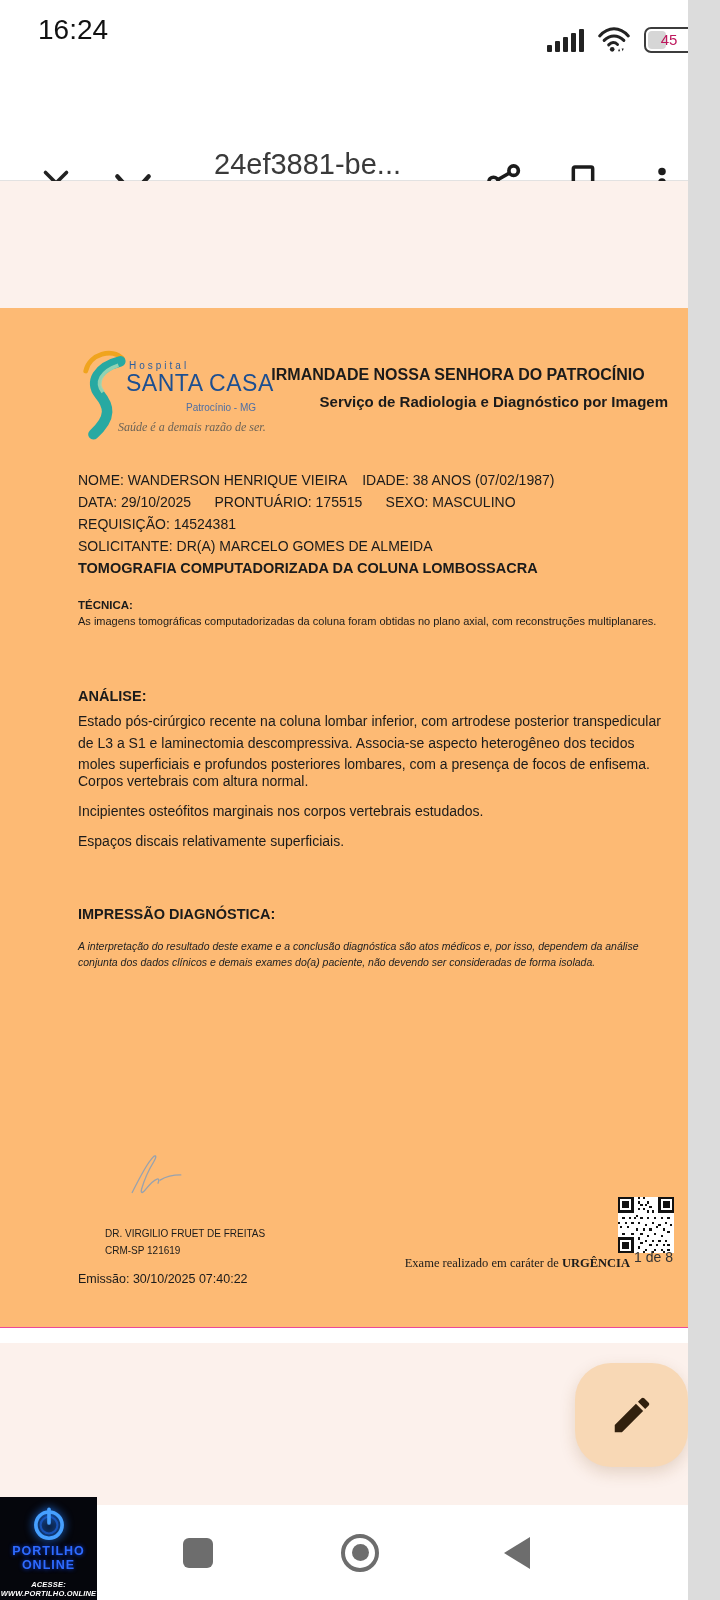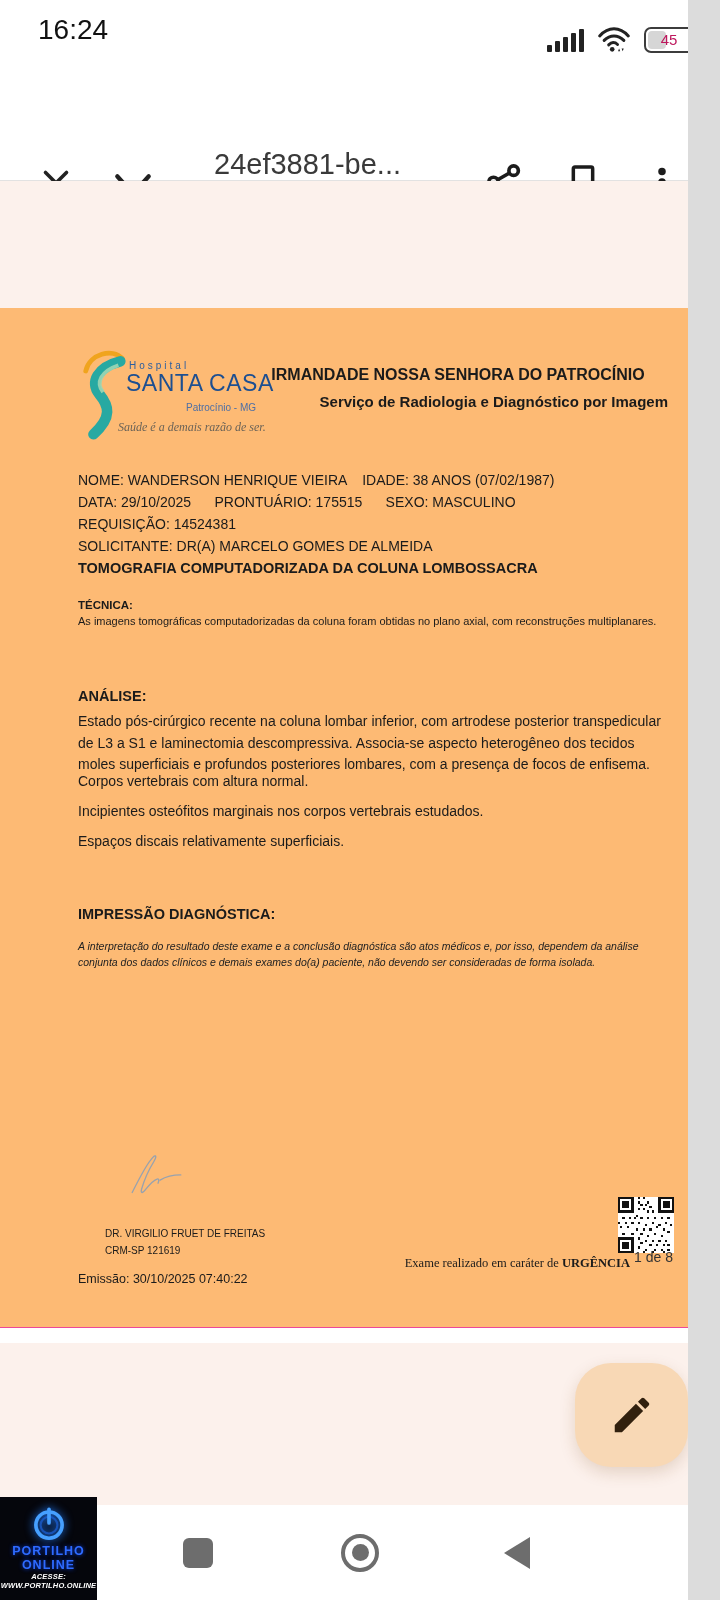--- a/index.html
+++ b/index.html
@@ -79,21 +79,21 @@
   .tri{width:0;height:0;border-top:16px solid transparent;border-bottom:16px solid transparent;
        border-right:26px solid #6d6d6d;}
 
   
   .watermark{position:absolute;left:0;top:1497px;width:97px;height:103px;background:#05060c;
              display:flex;flex-direction:column;align-items:center;}
   .wm-power{margin-top:5px;filter:drop-shadow(0 0 5px #1f7bff);}
   .wm-t{font-size:12.5px;font-weight:bold;color:#2e6bff;letter-spacing:1px;line-height:14px;
         text-shadow:0 0 4px #0a3bd6;}
   .wm-foot{margin-top:auto;width:100%;text-align:center;font-size:7.5px;font-style:italic;font-weight:bold;
-           color:#fff;padding-bottom:10px;letter-spacing:.2px;}
+           color:#fff;padding-bottom:2px;letter-spacing:.2px;}
 </style>
 </head>
 <body>
 
 <div class="screen">
 
   <div class="status-bar">
     <span class="status-time">16:24</span>
     <div class="status-icons">
       <span class="sig-bars">

